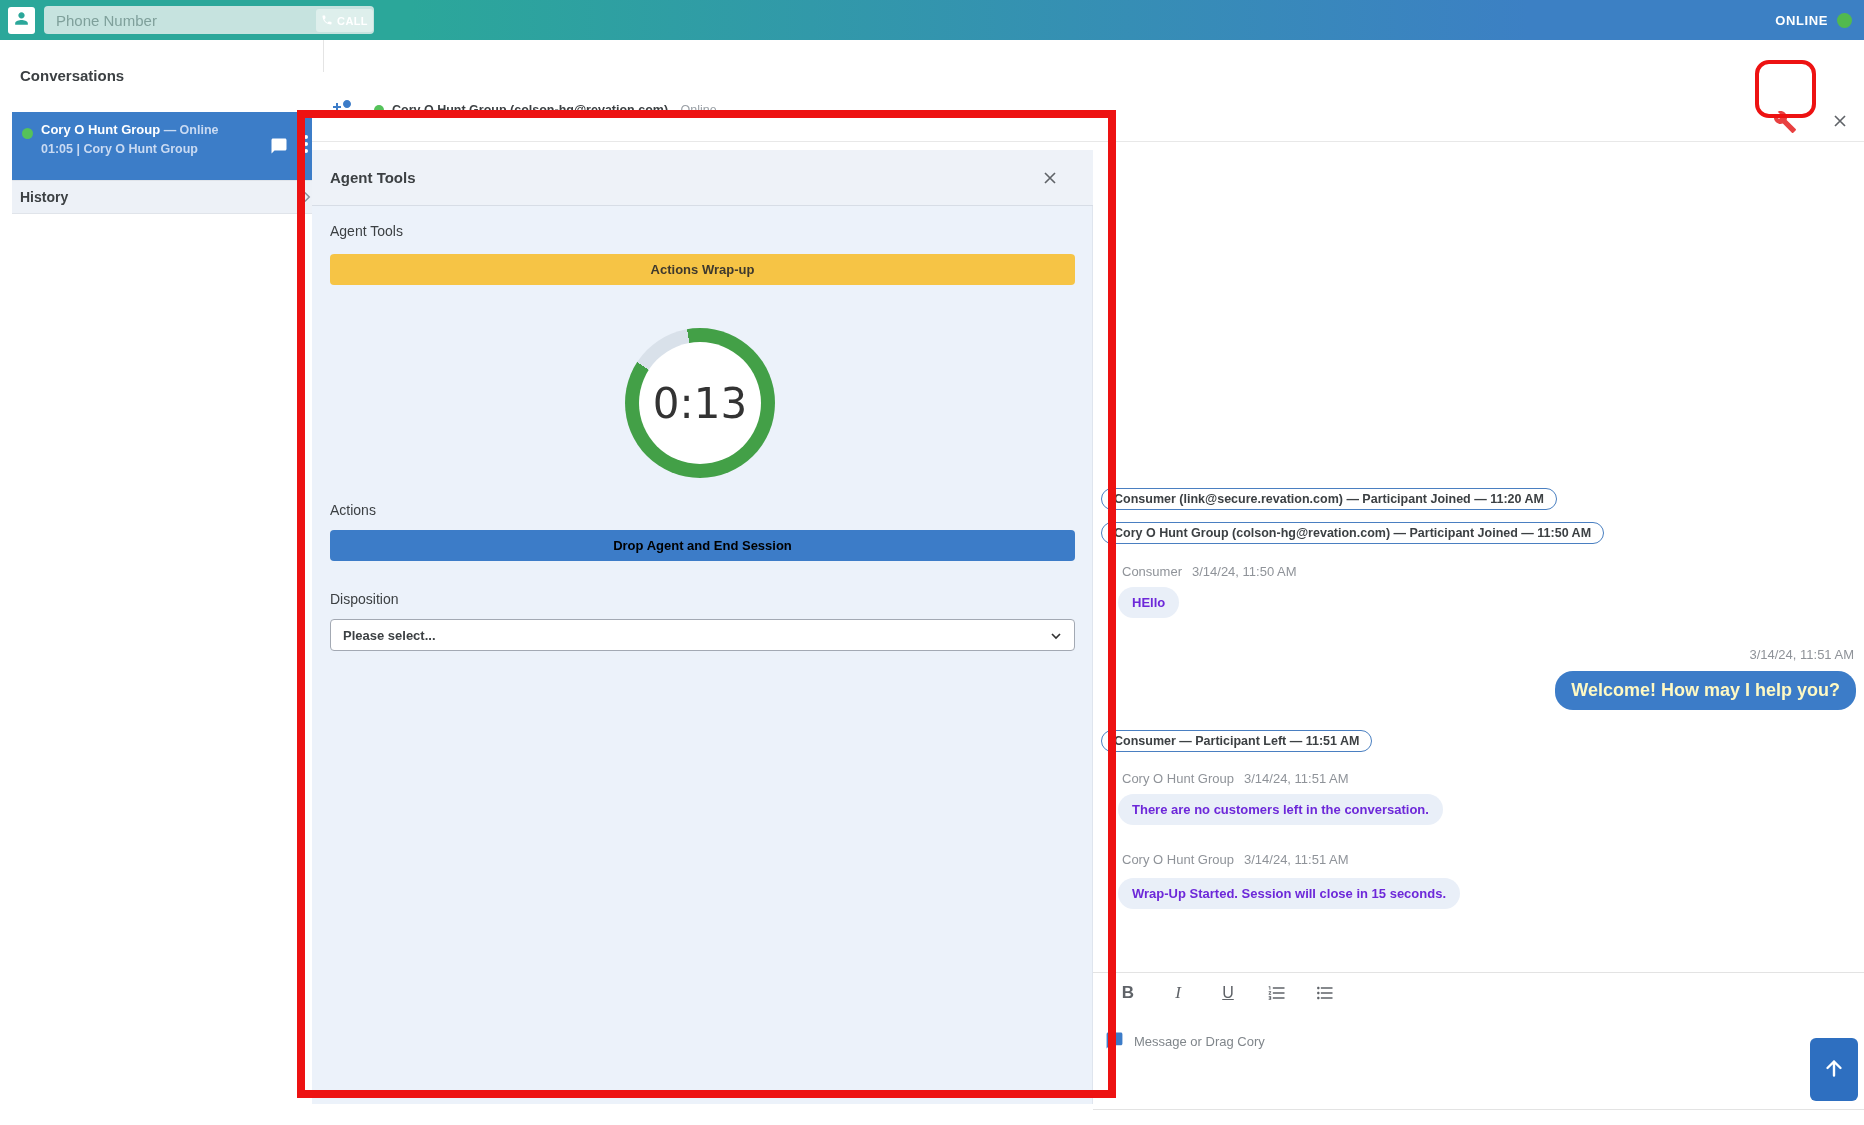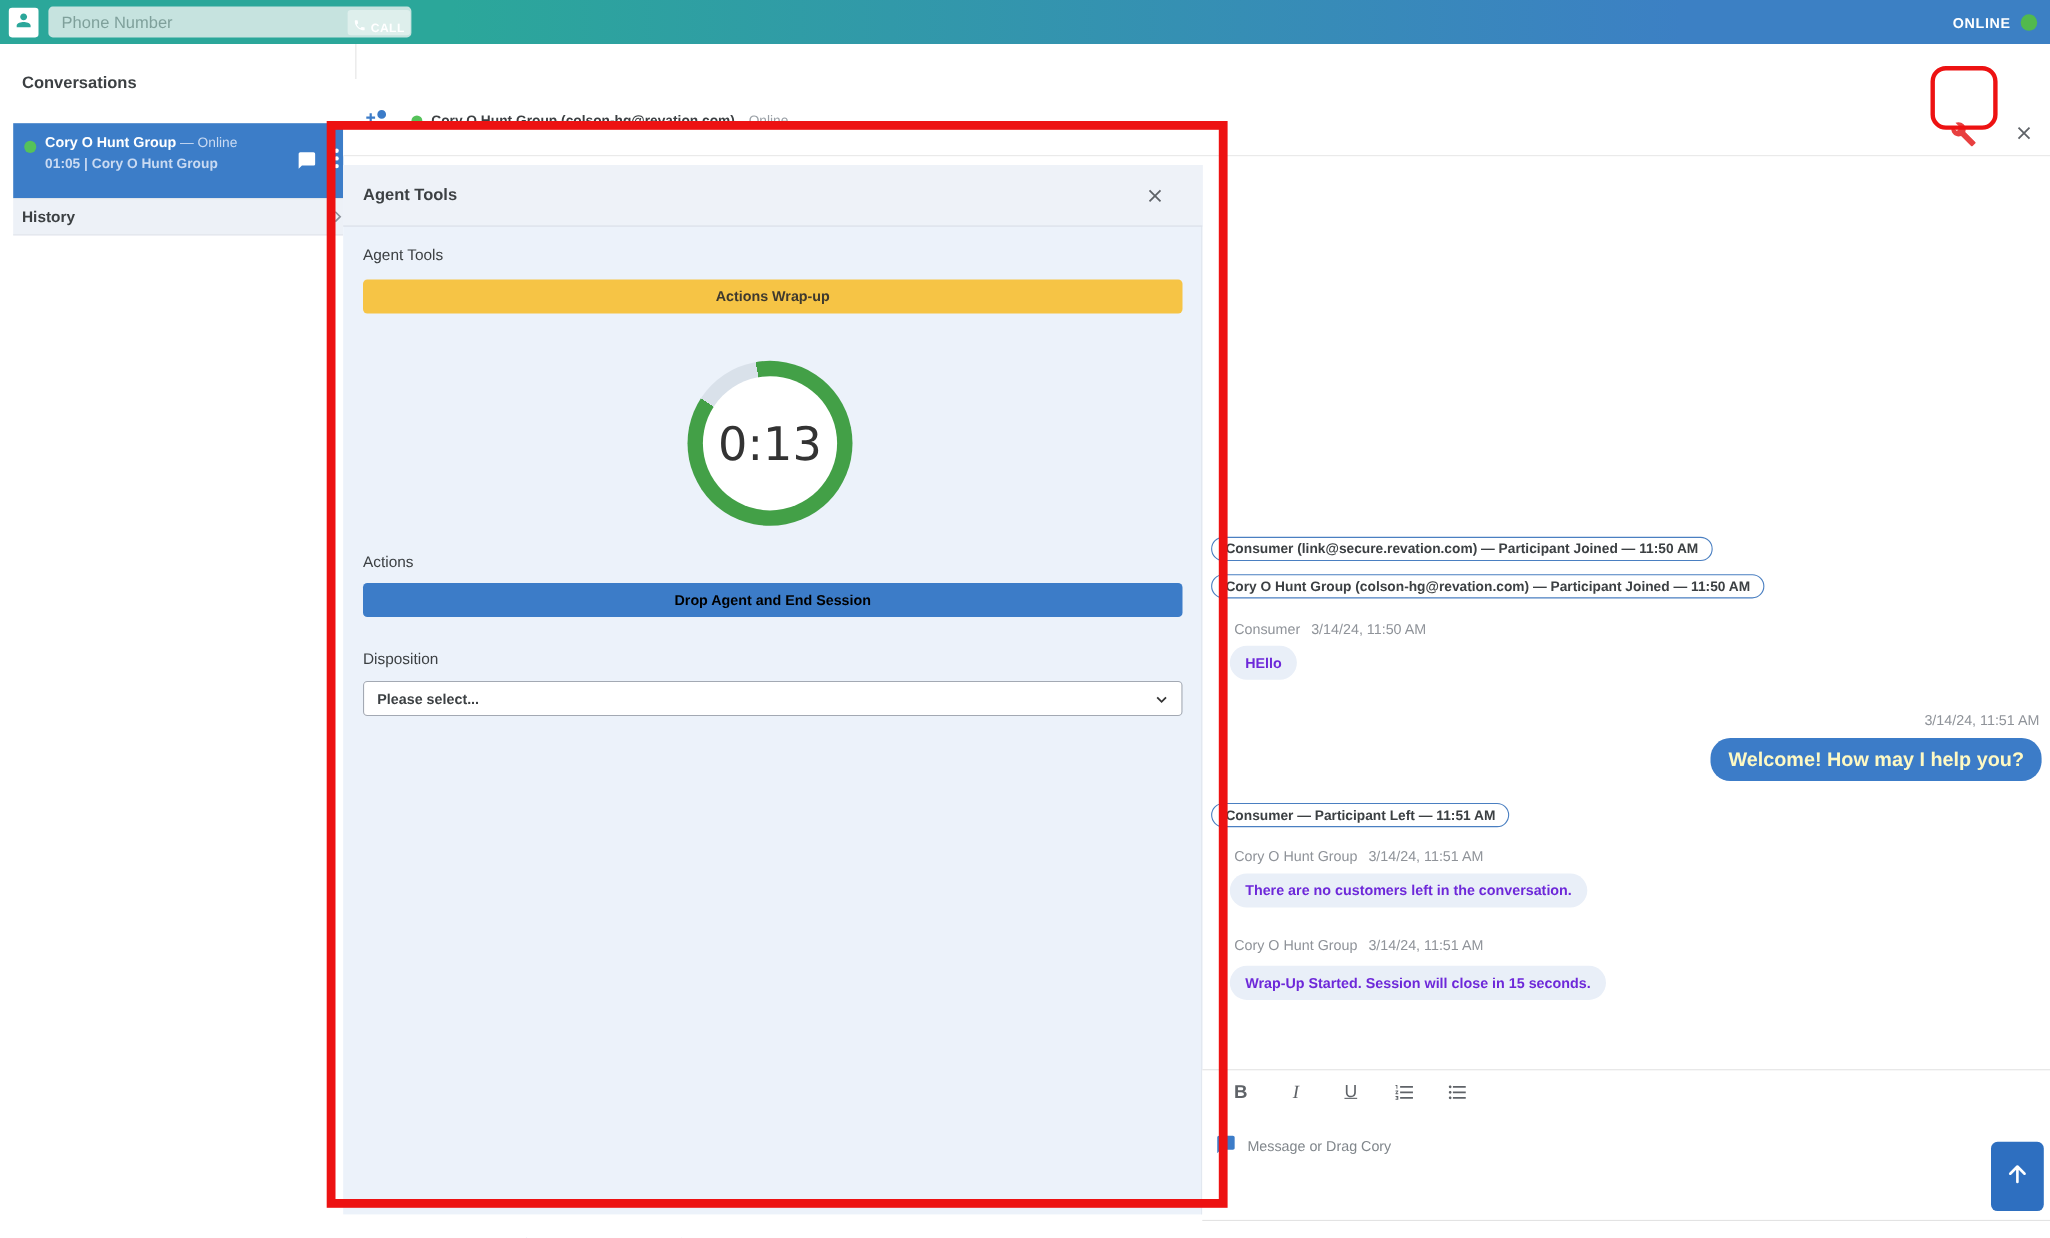--- a/index.html
+++ b/index.html
@@ -12,31 +12,31 @@
   .topbar { position:absolute; left:0; top:0; width:1864px; height:40px;
     background:linear-gradient(90deg,#2BA79A 0%,#2BA79A 22%,#3C80C4 82%); }
   .contact-btn { position:absolute; left:8px; top:7px; width:27px; height:27px;
     background:#fff; border-radius:3px; display:flex; align-items:center; justify-content:center; cursor:pointer; }
   .phone-input { position:absolute; left:44px; top:6px; width:330px; height:28px;
     background:#c6e3df; border:none; border-radius:4px; padding:0 66px 0 12px;
     font-size:15px; color:#2f4f4b; font-family:"Liberation Sans",sans-serif; outline:none; }
   .phone-input::placeholder { color:#7fa09b; }
   .call-btn { position:absolute; left:316px; top:9px; width:57px; height:23px;
     background:rgba(255,255,255,0.42); border-radius:3px; color:#fff; font-size:11px; font-weight:bold;
-    display:flex; align-items:flex-end; justify-content:center; gap:4px; letter-spacing:.4px; cursor:pointer; }
+    display:flex; align-items:center; justify-content:center; gap:4px; letter-spacing:.4px; cursor:pointer; }
   .topbar-status { position:absolute; right:12px; top:0; height:40px; display:flex; align-items:center; gap:9px; }
   .topbar-status .lbl { color:#fff; font-weight:bold; font-size:13px; letter-spacing:.6px; }
   .dot-online { width:15px; height:15px; border-radius:50%; background:#52B94E; }
   
   .sidebar { position:absolute; left:12px; top:40px; width:312px; height:904px; background:#fff; border-right:1px solid #e4e4e4; }
   .sidebar-title { position:absolute; left:8px; top:27px; font-size:15px; font-weight:bold; color:#3c4043; }
   .conv-item { position:absolute; left:0; top:72px; width:312px; height:68px; background:#3C7DC8; cursor:pointer; }
   .conv-dot { position:absolute; left:10px; top:16px; width:11px; height:11px; border-radius:50%; background:#55C25A; }
   .conv-line1 { position:absolute; left:29px; top:10px; font-size:13px; color:#fff; font-weight:bold; white-space:nowrap; }
-  .conv-line1 .suffix { color:#c9daf2; font-weight:400; font-size:12.5px; }
+  .conv-line1 .suffix { color:#c9daf2; font-weight:700; font-size:12.5px; }
   .conv-line2 { position:absolute; left:29px; top:30px; font-size:12.5px; color:#c9daf2; font-weight:600; white-space:nowrap; }
   .conv-chat-icon { position:absolute; left:258px; top:25px; width:18px; height:18px; }
   .conv-kebab { position:absolute; left:292px; top:23px; display:flex; flex-direction:column; gap:3px; cursor:pointer; }
   .conv-kebab i { width:4px; height:4px; border-radius:50%; background:#fff; }
   .history-row { position:absolute; left:0; top:140px; width:312px; height:34px; background:#edf1f7;
     border-top:1px solid #e0e4ea; border-bottom:1px solid #e0e4ea; cursor:pointer; }
   .history-label { position:absolute; left:8px; top:8px; font-weight:bold; font-size:14px; color:#3c4043; }
   .history-chevron { position:absolute; right:8px; top:7px; width:18px; height:18px; }
   
   .main { position:absolute; left:312px; top:40px; width:1552px; height:1085px; background:#fff;margin-top:32px; }
@@ -208,21 +208,21 @@
         <span>Please select...</span>
         <span class="disp-chevron">
           <svg width="16" height="16" viewBox="0 0 24 24" fill="none" stroke="#333333" stroke-width="2.5">
               <path d="M6 9l6 6 6-6"></path>
             </svg>
         </span>
       </div>
     </div>
 
     <div class="messages">
-      <div class="ev ev1">Consumer (link@secure.revation.com) — Participant Joined — 11:50 AM</div>
+      <div class="ev ev1">Consumer (link@secure.revation.com) — Participant Joined — 11:20 AM</div>
       <div class="ev ev2">Cory O Hunt Group (colson-hg@revation.com) — Participant Joined — 11:50 AM</div>
       <div class="meta meta1">
         <span>Consumer</span><span class="t">3/14/24, 11:50 AM</span>
       </div>
       <div class="bub bub-hello">HEllo</div>
       <div class="ts-right">3/14/24, 11:51 AM</div>
       <div class="bub-right">Welcome! How may I help you?</div>
       <div class="ev ev3">Consumer — Participant Left — 11:51 AM</div>
       <div class="meta meta2">
         <span>Cory O Hunt Group</span><span class="t">3/14/24, 11:51 AM</span>

